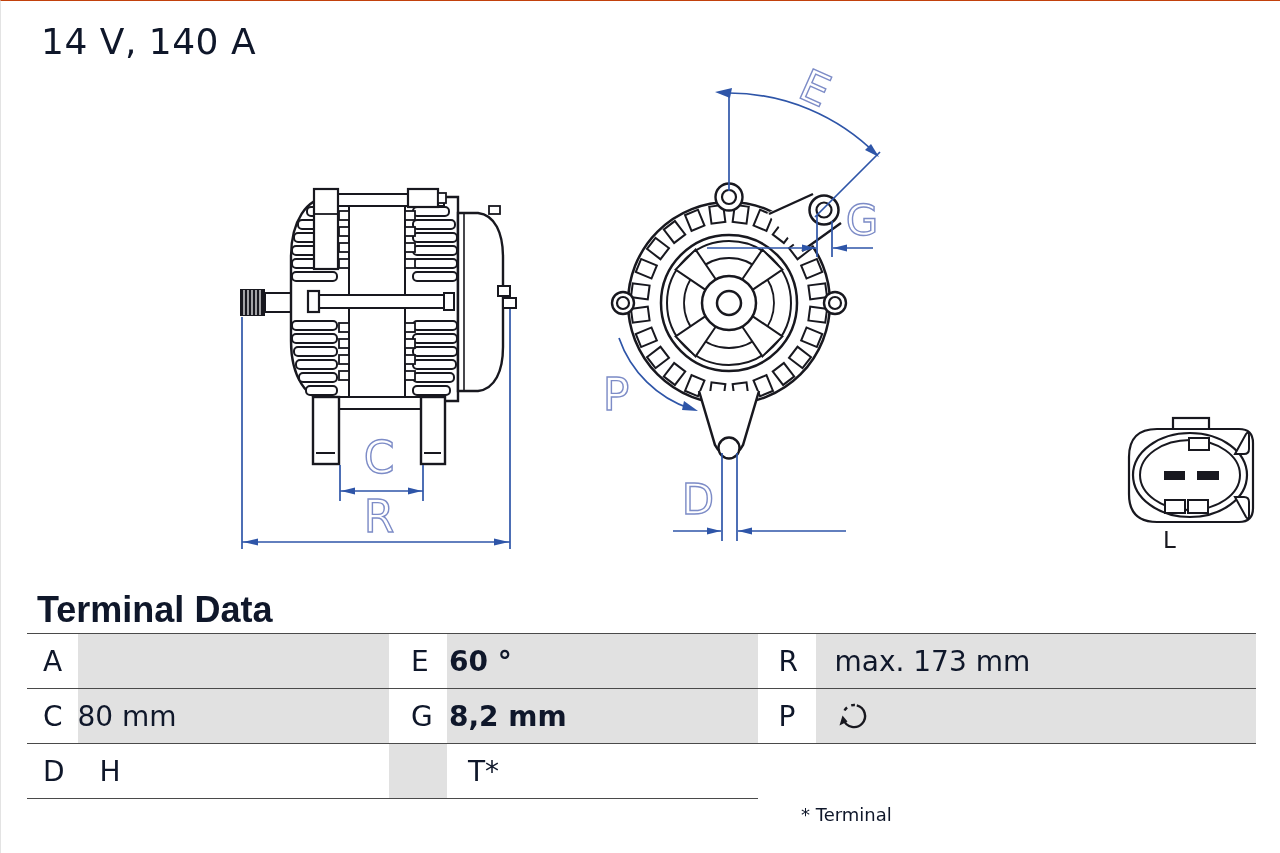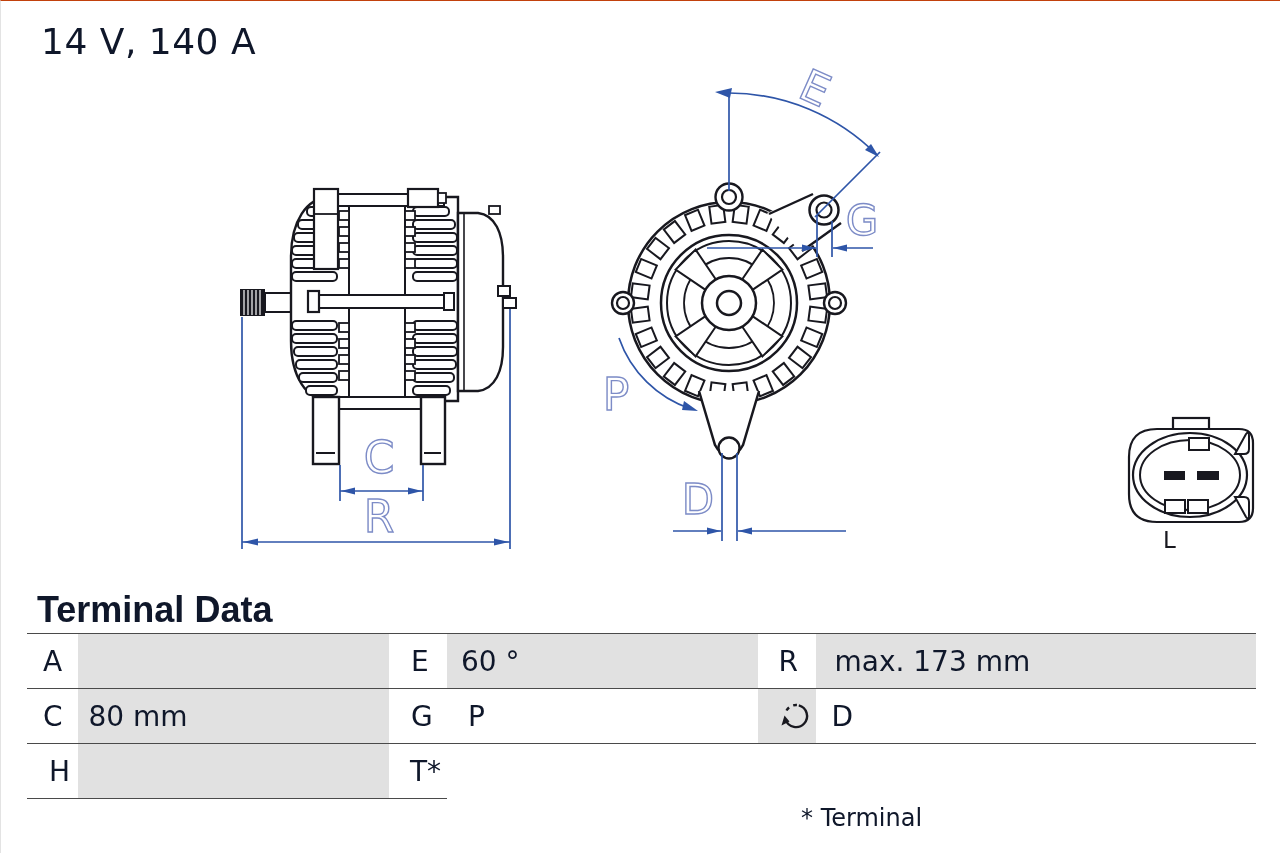--- a/index.html
+++ b/index.html
@@ -10,22 +10,22 @@
   #drawing{position:absolute;left:0;top:0;width:1280px;height:575px;}
   #td-heading{position:absolute;left:36px;top:588px;font-size:36px;font-weight:700;
               font-family:"Liberation Sans",sans-serif;letter-spacing:0;}
   #spec-table{position:absolute;left:26px;top:632px;width:1229px;
               display:grid;grid-template-columns:50.5px 311.5px 58px 310.5px 58px 440.5px;
               grid-auto-rows:55px;border-top:1.5px solid #4a4a4a;}
   .cell{display:flex;align-items:center;border-bottom:1.5px solid #4a4a4a;font-size:28px;}
   .key{background:#fff;}
   .val{background:#e1e1e1;}
   .k1{padding-left:16px;} .k2{padding-left:22px;} .k3{padding-left:21px;}
-  .v1{padding-left:11px;} .v2{padding-left:14px;} .v3{padding-left:19px;}
-  #footnote{position:absolute;left:800px;top:803px;font-size:24px;}
+  .v1{} .v2{padding-left:2px;font-weight:bold;} .v3{padding-left:19px;}
+  #footnote{position:absolute;left:800px;top:803px;font-size:18px;}
   
   .ol{stroke:#18181f;fill:#fff;}
   .oln{stroke:#18181f;fill:none;}
   .blk{fill:#18181f;stroke:none;}
   .dim{stroke:#2e55a8;fill:none;stroke-width:1.7px;}
   .dimf{fill:#2e55a8;stroke:none;}
   .lbl{fill:none;stroke:#7d8cc7;stroke-width:1.4px;font-size:44px;
        font-family:"DejaVu Sans",sans-serif;}
   .lbl-s{font-size:42px;}
   .conlbl{fill:#18181f;stroke:none;font-size:23px;font-family:"DejaVu Sans",sans-serif;}
@@ -281,20 +281,21 @@
     <div class="cell key k1">A</div>
     <div class="cell val v1"></div>
     <div class="cell key k2">E</div>
     <div class="cell val v2">60 °</div>
     <div class="cell key k3">R</div>
     <div class="cell val v3">max. 173 mm</div>
 
     <div class="cell key k1">C</div>
     <div class="cell val v1">80 mm</div>
     <div class="cell key k2">G</div>
+    <div class="cell val v2">8,2 mm</div>
     <div class="cell key k3">P</div>
     <div class="cell val v3">
       <svg width="38" height="36" viewBox="0 0 38 36">
         <path d="M 21.8 7.4 A 11 11 0 1 1 8.7 21.8" fill="none" stroke="#18181f" stroke-width="2.4"></path>
         <path d="M 9.5 12.5 A 11 11 0 0 1 19.9 7.0" fill="none" stroke="#18181f" stroke-width="2.4" stroke-dasharray="4 4.5"></path>
         <path d="M 4.5 27.5 L 12.5 23.5 L 7.5 17.5 Z" fill="#18181f"></path>
       </svg>
     </div>
 
     <div class="cell key k1">D</div>

